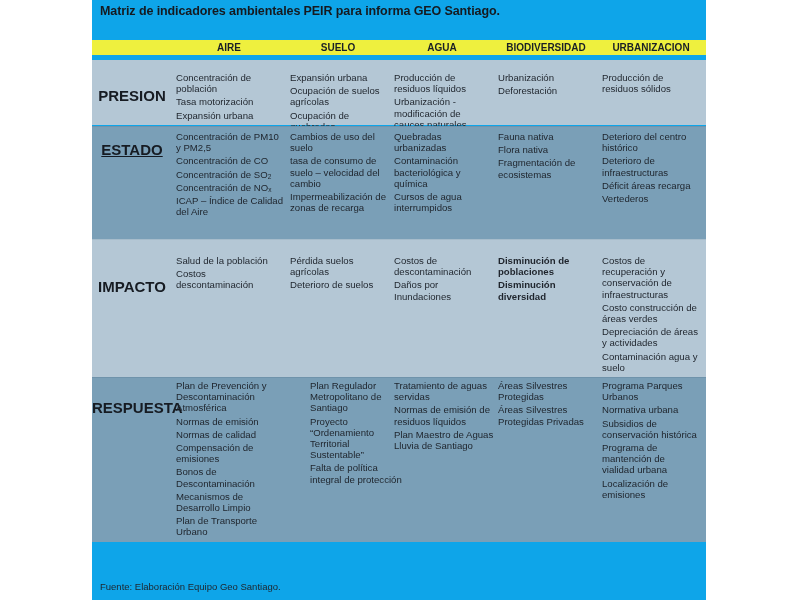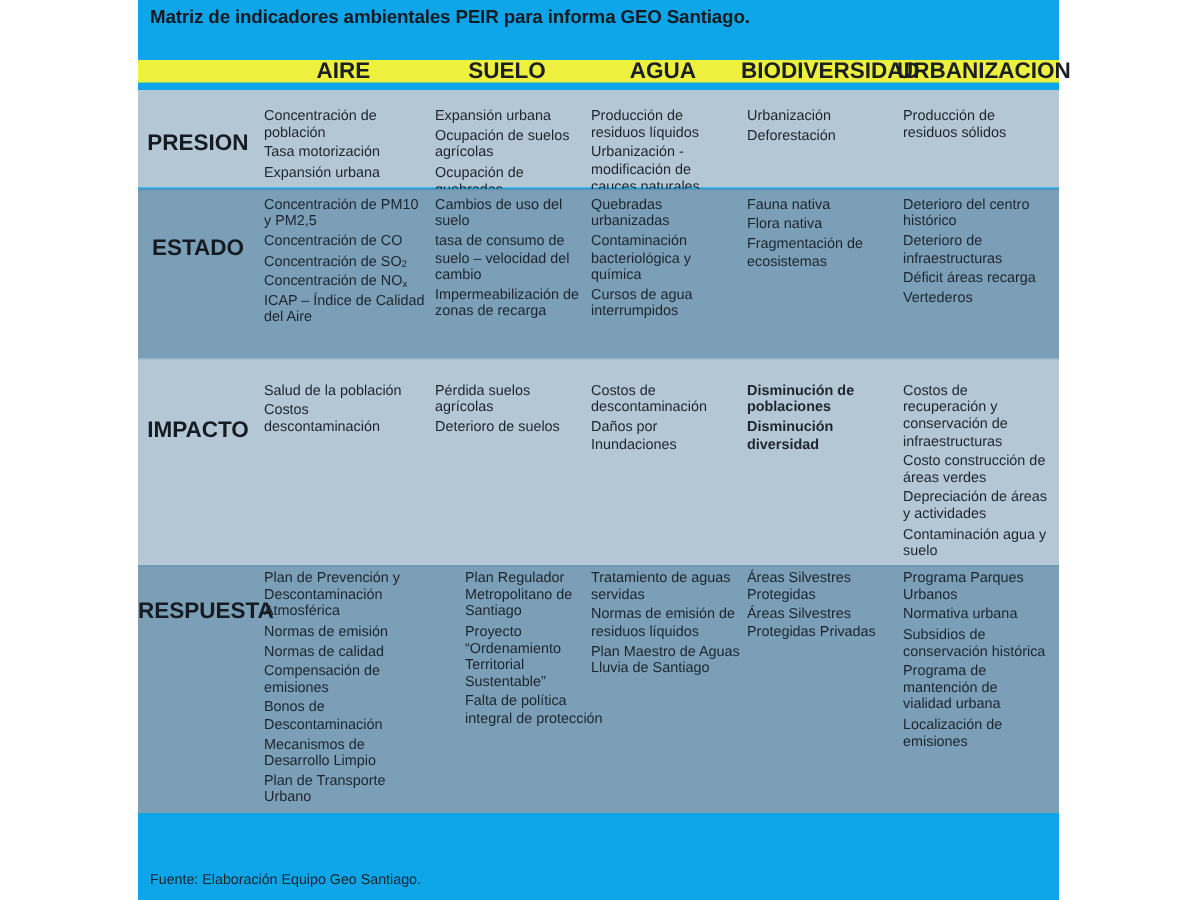--- a/index.html
+++ b/index.html
@@ -12,21 +12,21 @@
     background:#0ea5e9;
   }
   .title {
     position:absolute; left:8px; top:4px; font-size:12.5px; font-weight:bold; color:#151a20;
     letter-spacing:-0.1px;
   }
   .header-band {
     position:absolute; left:0; top:40px; width:614px; height:15px; background:#eef03e;
   }
   .hcell {
-    position:absolute; top:0; height:15px; line-height:15px; font-size:15px; font-weight:bold;
+    position:absolute; top:0; height:15px; line-height:15px; font-size:10px; font-weight:bold;
     text-align:center; color:#1a1f26;
   }
   .row { position:absolute; left:0; width:614px; }
   .row.light { background:#b4c7d5; }
   .row.dark { background:#7a9fb7; border-top:1px solid #6f93ab; }
   .row.light.sep { border-top:1px solid #a6bccb; }
   .rlabel {
     position:absolute; left:0; width:80px; text-align:center; font-size:15px; font-weight:bold;
     color:#161b22;
   }
@@ -70,21 +70,21 @@
     <div class="cell" style="left:406px;width:98px;">
       <div class="item">Urbanización</div>
       <div class="item">Deforestación</div>
     </div>
     <div class="cell" style="left:510px;width:96px;">
       <div class="item">Producción de residuos sólidos</div>
     </div>
   </div>
 
   <div class="row dark" style="top:126px;height:112px;">
-    <div class="rlabel" style="top:30px;">ESTADO</div>
+    <div class="rlabel" style="top:14px;text-decoration:underline;">ESTADO</div>
     <div class="cell" style="left:84px;width:108px;top:4px;">
       <div class="item">Concentración de PM10 y PM2,5</div>
       <div class="item">Concentración de CO</div>
       <div class="item">Concentración de SO<sub>2</sub></div>
       <div class="item">Concentración de NO<sub>x</sub></div>
       <div class="item">ICAP – Índice de Calidad del Aire</div>
     </div>
     <div class="cell" style="left:198px;width:98px;top:4px;">
       <div class="item">Cambios de uso del suelo</div>
       <div class="item">tasa de consumo de suelo – velocidad del cambio</div>

